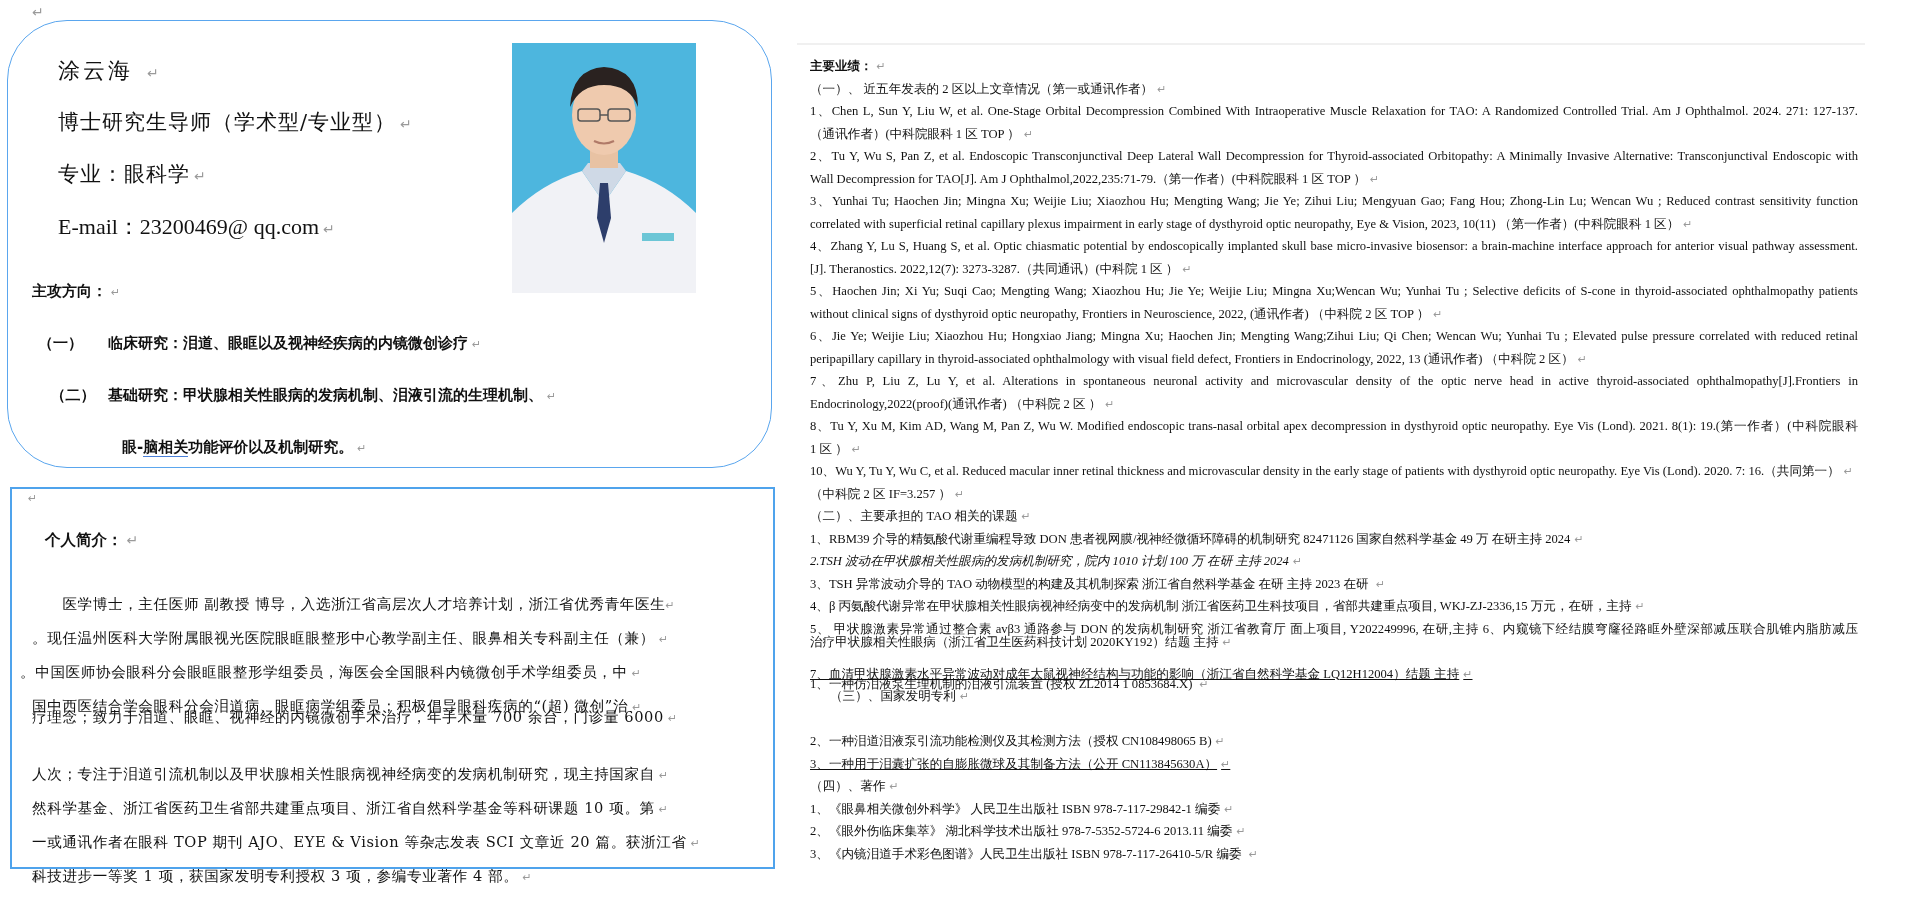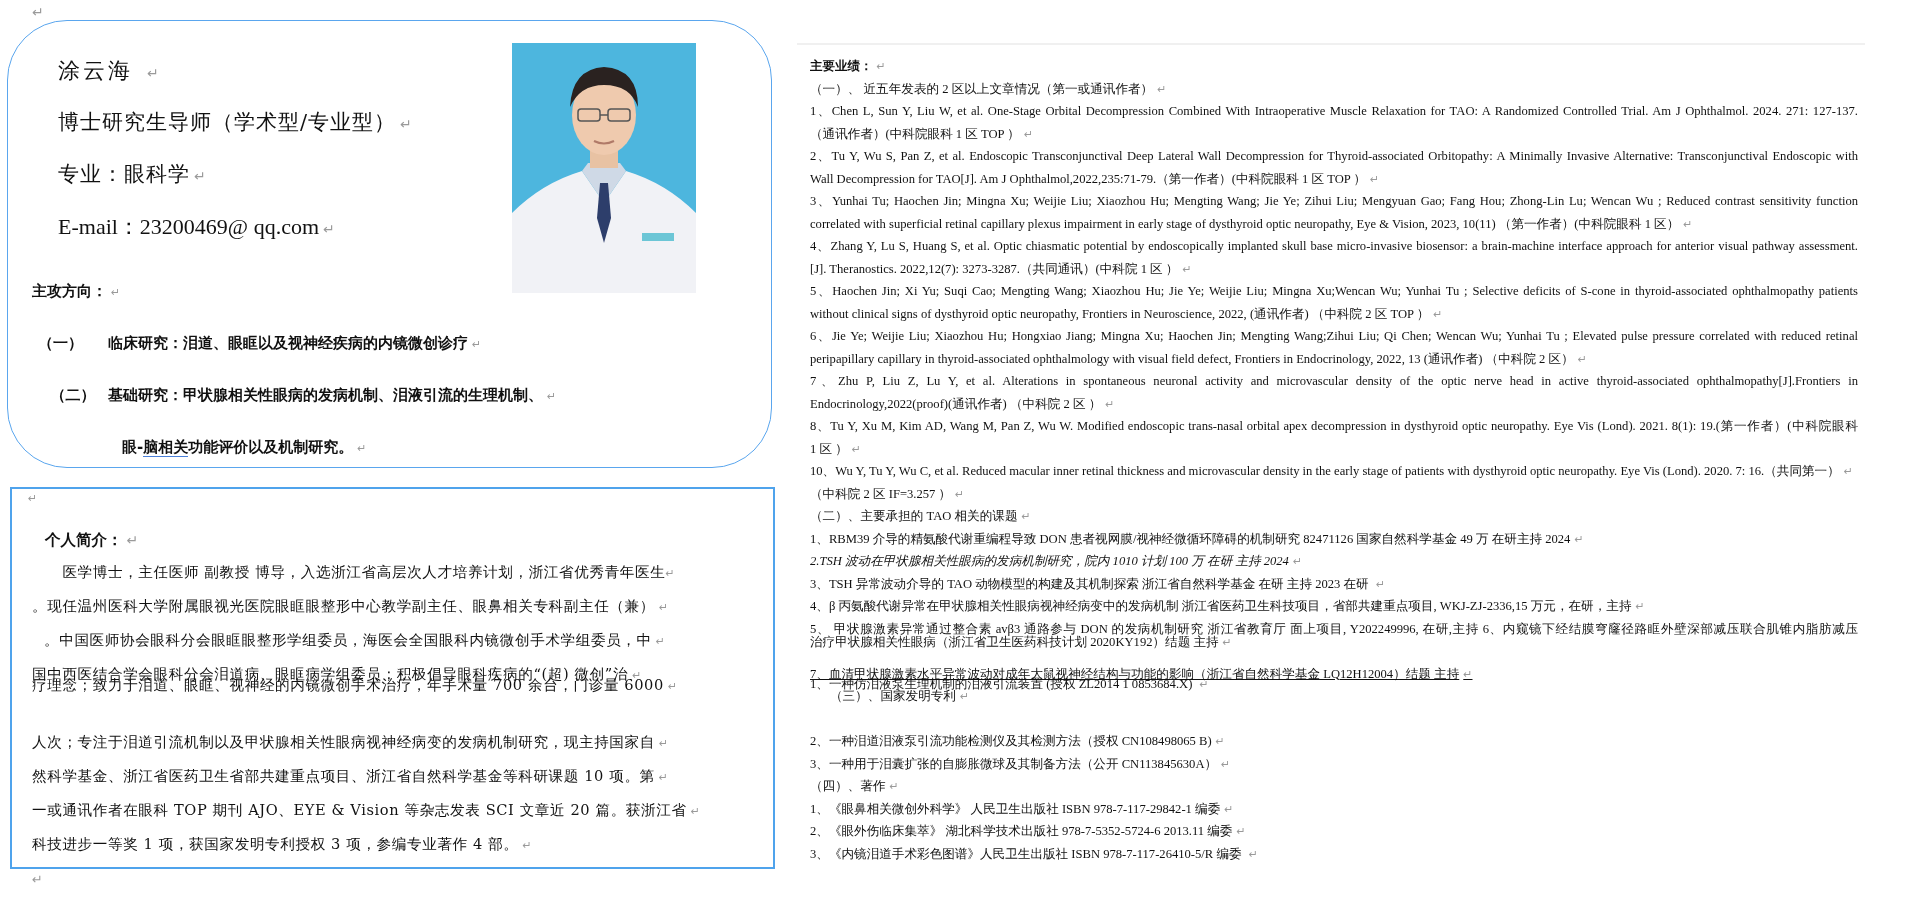--- a/index.html
+++ b/index.html
@@ -25,21 +25,21 @@
   .dir-line { font-family: "DejaVu Sans", sans-serif; font-weight: bold; font-size: 15px; }
   .dir-num { display: inline-block; width: 70px; }
   .ul-blue { border-bottom: 1.5px solid #4a7fd8; }
 
   
   .bio-panel {
     position: absolute; left: 10px; top: 487px; width: 765px; height: 382px;
     border: 2px solid #4fa3ec;
   }
   .bio-h { font-family: "DejaVu Sans", sans-serif; font-weight: bold; font-size: 15.5px; margin-left: 13px; }
-  .bio-line { font-size: 14.6px; letter-spacing: 0.6px; }
+  .bio-line { font-size: 14.6px; letter-spacing: 0.6px; margin-top: 32px; }
 
   
   .sep { position: absolute; left: 797px; top: 43px; width: 1068px; height: 2px; background: #f0f0f0; }
   .rline { position: absolute; left: 810px; width: 1048px; font-family: "Liberation Serif", serif; font-size: 12.6px; line-height: 16px; white-space: nowrap; overflow: hidden; }
   .rline.just { text-align: justify; text-align-last: justify; }
 </style>
 </head>
 <body>
 
 <span class="abs pm" style="left:28px;top:4px;font-size:14px;">↵</span>
@@ -90,21 +90,21 @@
   <span>眼-</span><span class="ul-blue">脑相关</span><span>功能评价以及机制研究。</span><span class="pm">↵</span>
 </div>
 
 <div class="bio-panel"></div>
 <span class="abs pm" style="left:28px;top:492px;margin:0;">↵</span>
 <div class="abs bio-h" style="left:32px;top:530px;">
   <span>个人简介：</span><span class="pm" style="font-size:14px;">↵</span>
 </div>
 <div class="abs bio-line" style="left:32px;top:563px;"><span>　　医学博士，主任医师 副教授 博导，入选浙江省高层次人才培养计划，浙江省优秀青年医生</span><span class="pm" style="margin-left:0;">↵</span></div>
 <div class="abs bio-line" style="left:32px;top:597px;"><span>。现任温州医科大学附属眼视光医院眼眶眼整形中心教学副主任、眼鼻相关专科副主任（兼）</span><span class="pm">↵</span></div>
-<div class="abs bio-line" style="left:44px;top:631px;"><span>。中国医师协会眼科分会眼眶眼整形学组委员，海医会全国眼科内镜微创手术学组委员，中</span><span class="pm">↵</span></div>
+<div class="abs bio-line" style="left:20px;top:631px;"><span>。中国医师协会眼科分会眼眶眼整形学组委员，海医会全国眼科内镜微创手术学组委员，中</span><span class="pm">↵</span></div>
 <div class="abs bio-line" style="left:32px;top:665px;"><span>国中西医结合学会眼科分会泪道病、眼眶病学组委员；积极倡导眼科疾病的“(超) 微创”治</span><span class="pm">↵</span></div>
 <div class="abs bio-line" style="left:32px;top:676px;text-align:center;"><span>疗理念；致力于泪道、眼眶、视神经的内镜微创手术治疗，年手术量 700 余台，门诊量 6000</span><span class="pm">↵</span></div>
 <div class="abs bio-line" style="left:32px;top:733px;"><span>人次；专注于泪道引流机制以及甲状腺相关性眼病视神经病变的发病机制研究，现主持国家自</span><span class="pm">↵</span></div>
 <div class="abs bio-line" style="left:32px;top:767px;"><span>然科学基金、浙江省医药卫生省部共建重点项目、浙江省自然科学基金等科研课题 10 项。第</span><span class="pm">↵</span></div>
 <div class="abs bio-line" style="left:32px;top:801px;"><span>一或通讯作者在眼科 TOP 期刊 AJO、EYE &amp; Vision 等杂志发表 SCI 文章近 20 篇。获浙江省</span><span class="pm">↵</span></div>
 <div class="abs bio-line" style="left:32px;top:835px;"><span>科技进步一等奖 1 项，获国家发明专利授权 3 项，参编专业著作 4 部。</span><span class="pm">↵</span></div>
 
 <div class="sep"></div>
 
 <div class="rline" style="top:58px;font-family:'DejaVu Serif',serif;font-weight:bold;font-size:12.5px;">
@@ -135,18 +135,18 @@
     <div class="rline" style="top: 530.5px;"><span>1、RBM39 介导的精氨酸代谢重编程导致 DON 患者视网膜/视神经微循环障碍的机制研究 82471126 国家自然科学基金  49 万  在研主持  2024</span><span class="pm">↵</span></div>
     <div class="rline" style="top: 553px; font-style: italic;"><span>2.TSH 波动在甲状腺相关性眼病的发病机制研究，院内 1010 计划    100 万  在研  主持  2024</span><span class="pm">↵</span></div>
     <div class="rline" style="top: 575.5px;"><span>3、TSH 异常波动介导的 TAO 动物模型的构建及其机制探索    浙江省自然科学基金       在研  主持 2023  在研 </span><span class="pm">↵</span></div>
     <div class="rline" style="top: 598px;"><span>4、β 丙氨酸代谢异常在甲状腺相关性眼病视神经病变中的发病机制  浙江省医药卫生科技项目，省部共建重点项目, WKJ-ZJ-2336,15 万元，在研，主持</span><span class="pm">↵</span></div>
     <div class="rline just" style="top: 620.5px;"><span>5、 甲状腺激素异常通过整合素 avβ3 通路参与 DON 的发病机制研究    浙江省教育厅  面上项目, Y202249996,  在研,主持  6、内窥镜下经结膜穹窿径路眶外壁深部减压联合肌锥内脂肪减压</span></div>
     <div class="rline" style="top: 634px;"><span>治疗甲状腺相关性眼病（浙江省卫生医药科技计划  2020KY192）结题    主持</span><span class="pm">↵</span></div>
     <div class="rline" style="top: 665.5px; text-decoration: underline;"><span>7、血清甲状腺激素水平异常波动对成年大鼠视神经结构与功能的影响（浙江省自然科学基金  LQ12H12004）结题    主持</span><span class="pm">↵</span></div>
     <div class="rline" style="top: 688px; margin-left: 20px;"><span>（三）、国家发明专利</span><span class="pm">↵</span></div>
     <div class="rline" style="top: 676px;"><span>1、一种仿泪液泵生理机制的泪液引流装置 (授权  ZL2014 1 0853684.X)       </span><span class="pm">↵</span></div>
     <div class="rline" style="top: 733px;"><span>2、一种泪道泪液泵引流功能检测仪及其检测方法（授权  CN108498065 B)</span><span class="pm">↵</span></div>
-    <div class="rline" style="top: 755.5px;"><span>3、一种用于泪囊扩张的自膨胀微球及其制备方法（公开  CN113845630A）</span><span class="pm">↵</span></div>
+    <div class="rline" style="top: 755.5px; text-decoration: underline;"><span>3、一种用于泪囊扩张的自膨胀微球及其制备方法（公开  CN113845630A）</span><span class="pm">↵</span></div>
     <div class="rline" style="top: 778px;"><span>（四）、著作</span><span class="pm">↵</span></div>
     <div class="rline" style="top: 800.5px;"><span>   1、《眼鼻相关微创外科学》  人民卫生出版社    ISBN 978-7-117-29842-1          编委</span><span class="pm">↵</span></div>
     <div class="rline" style="top: 823px;"><span>2、《眼外伤临床集萃》    湖北科学技术出版社    978-7-5352-5724-6    2013.11    编委</span><span class="pm">↵</span></div>
     <div class="rline" style="top: 845.5px;"><span>3、《内镜泪道手术彩色图谱》人民卫生出版社    ISBN 978-7-117-26410-5/R     编委  </span><span class="pm">↵</span></div>
   </div>
 
 </body></html>

